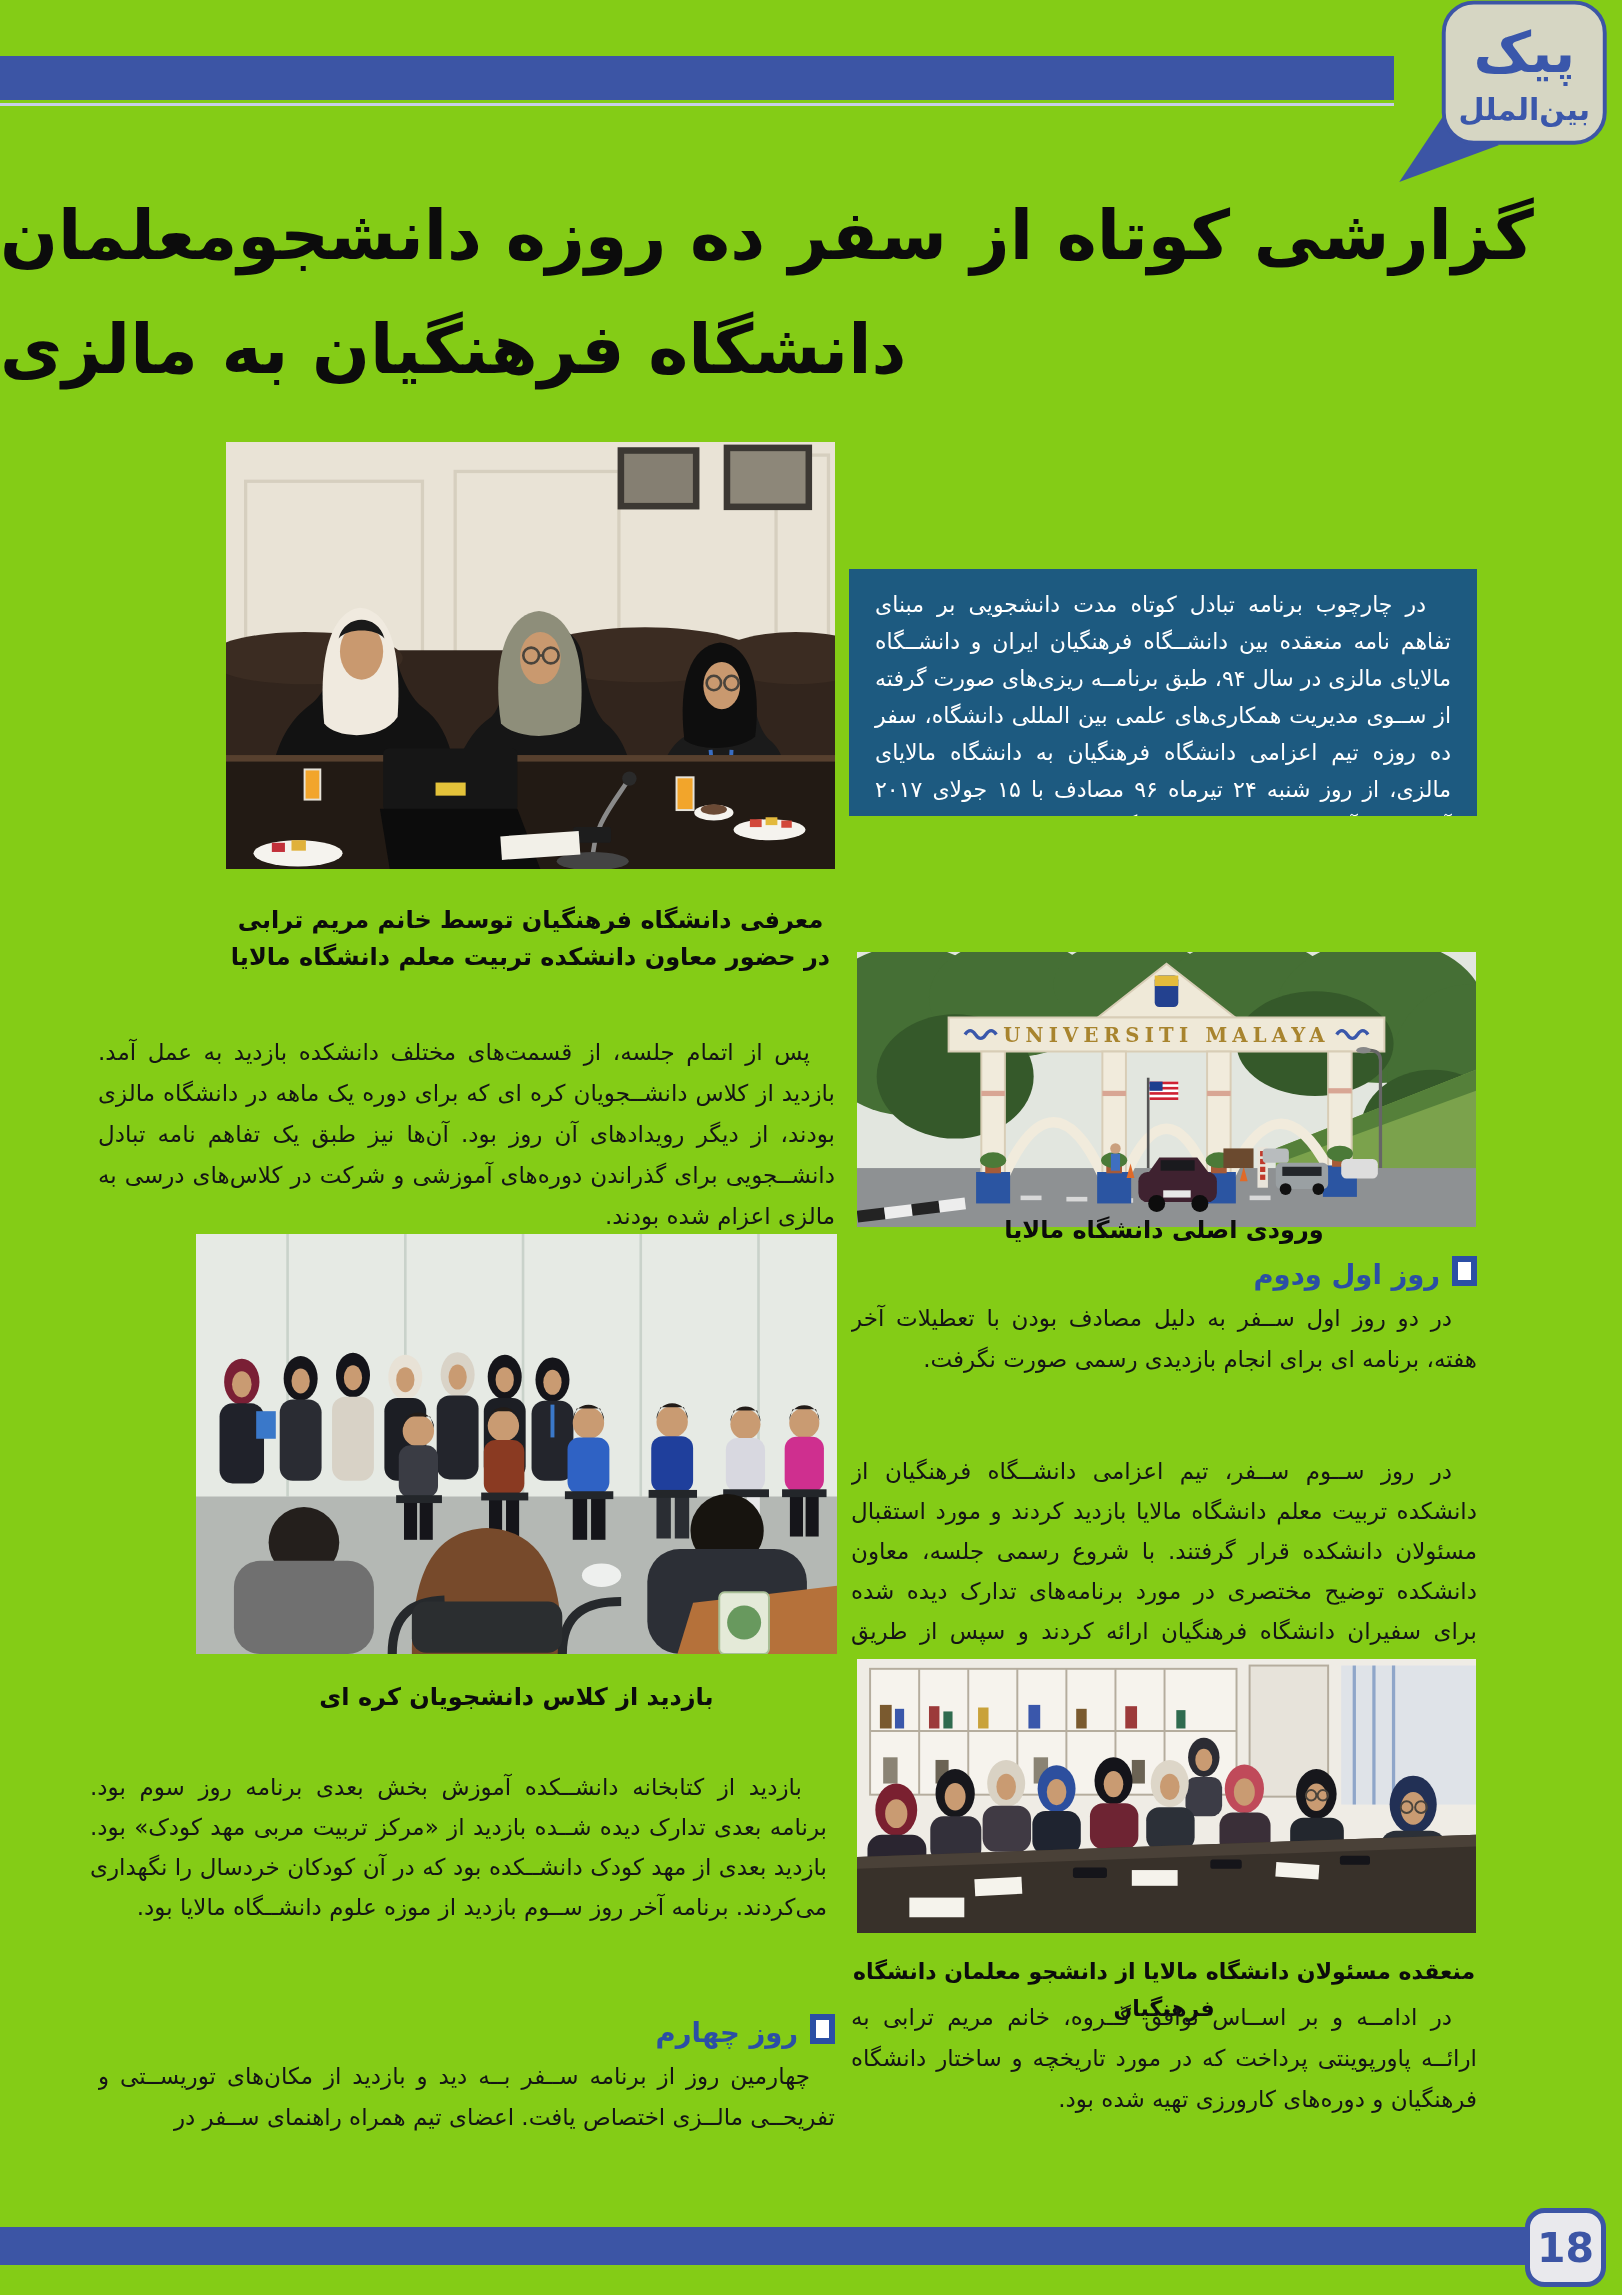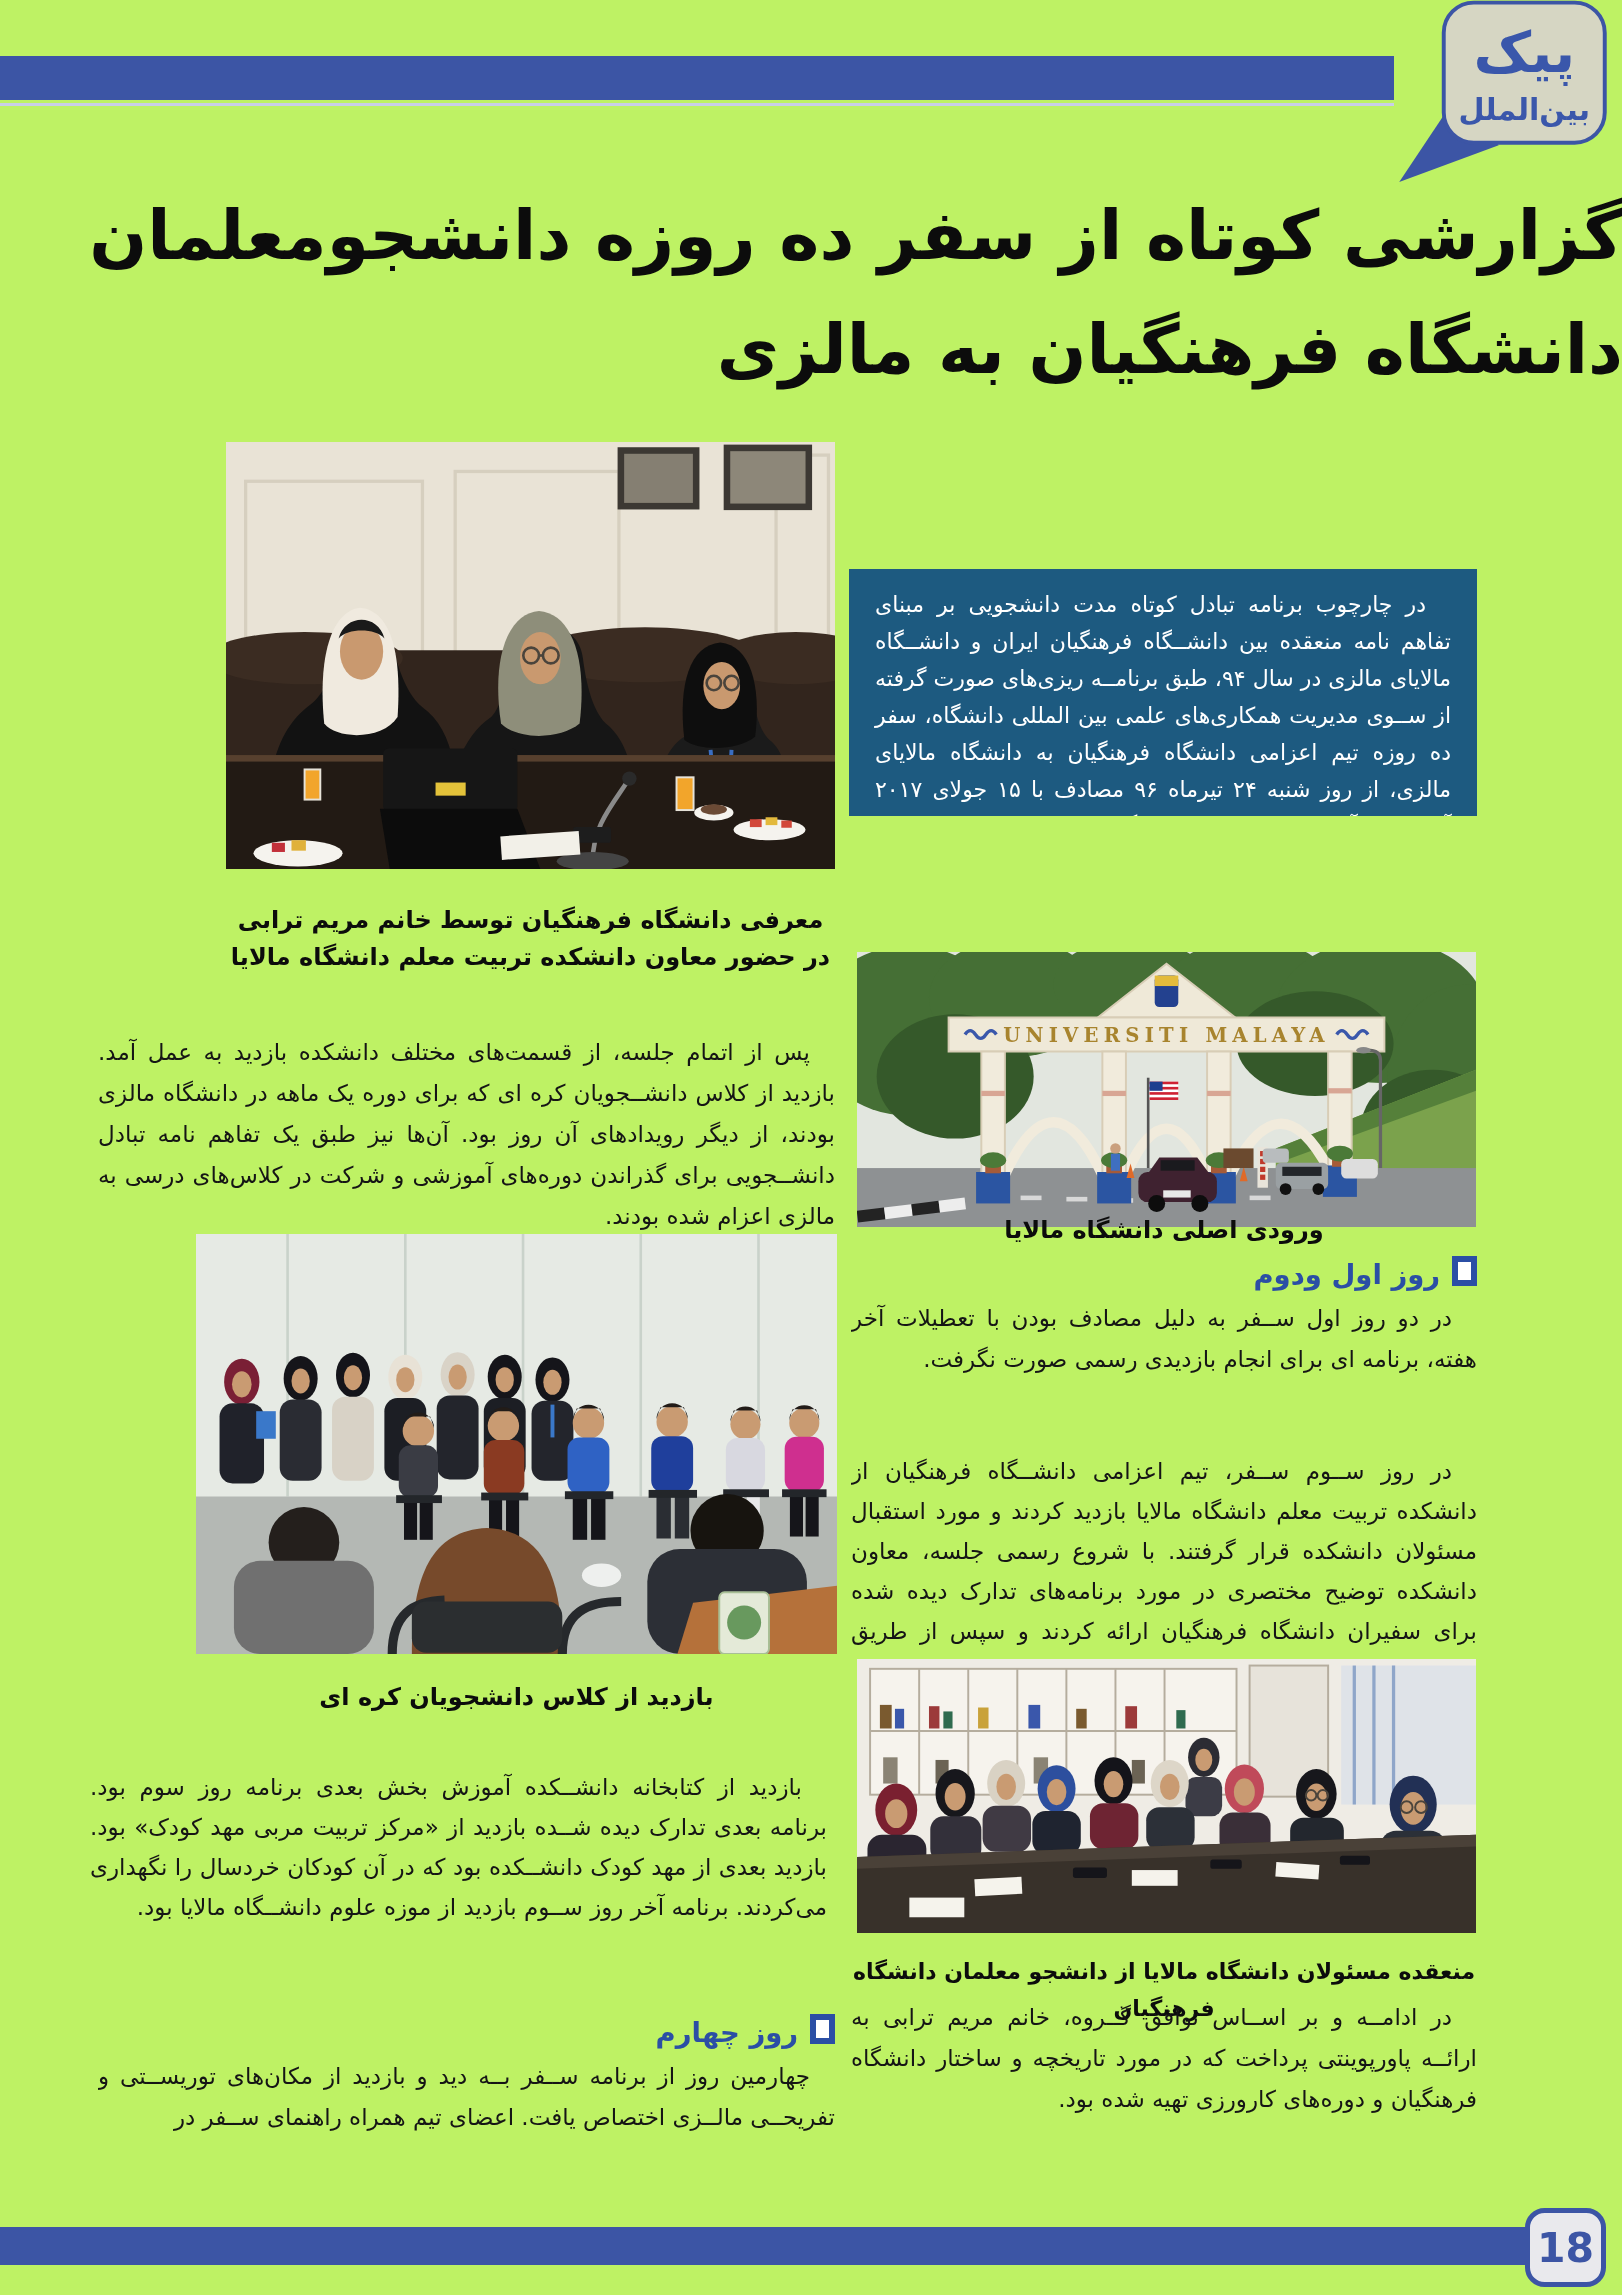--- a/index.html
+++ b/index.html
@@ -1,23 +1,23 @@
 <!DOCTYPE html>
 <html lang="fa" style="font-size:10.5px"><head>
 <meta charset="utf-8">
 <style>
   html,body{margin:0;padding:0;background:#ffffff;}
-  .page{position:relative;width:1623px;height:2295px;background:#bef264;overflow:hidden;
+  .page{position:relative;width:1623px;height:2295px;background:#84cc16;overflow:hidden;
         font-family:"DejaVu Sans",sans-serif;color:#111;}
   
   .topbar{position:absolute;left:0;top:56px;width:1394px;height:44px;background:#3c55a5;}
   .topbar-sub{position:absolute;left:0;top:103px;width:1394px;height:3.3px;background:#c9cfe7;}
   .logo-wrap{position:absolute;left:1394px;top:0;width:216px;height:196px;}
   
-  .title-line{position:absolute;left:0;width:1623px;text-align:right;direction:rtl;
+  .title-line{position:absolute;left:0;width:1623px;text-align:left;direction:rtl;
               font-weight:bold;font-size:68px;color:#0c0c0c;letter-spacing:0;}
   
   .byline{position:absolute;left:1108px;top:452px;width:366px;height:110px;background:#a8a89a;
           box-sizing:border-box;padding:10.5px 15.7px 0 6.5px;direction:rtl;text-align:right;
           color:#ffffff;font-weight:bold;overflow:hidden;}
   .byline .name-row{display:flex;align-items:center;gap:9.2px;font-size:20px;line-height:31px;}
   .dot{display:inline-block;width:15.7px;height:21px;border-radius:50%;background:#f29b31;flex:0 0 auto;}
   .byline .role{font-size:18.3px;line-height:30px;}
   
   .lead{position:absolute;left:849px;top:569px;width:628px;height:247px;background:#1d5a80;

